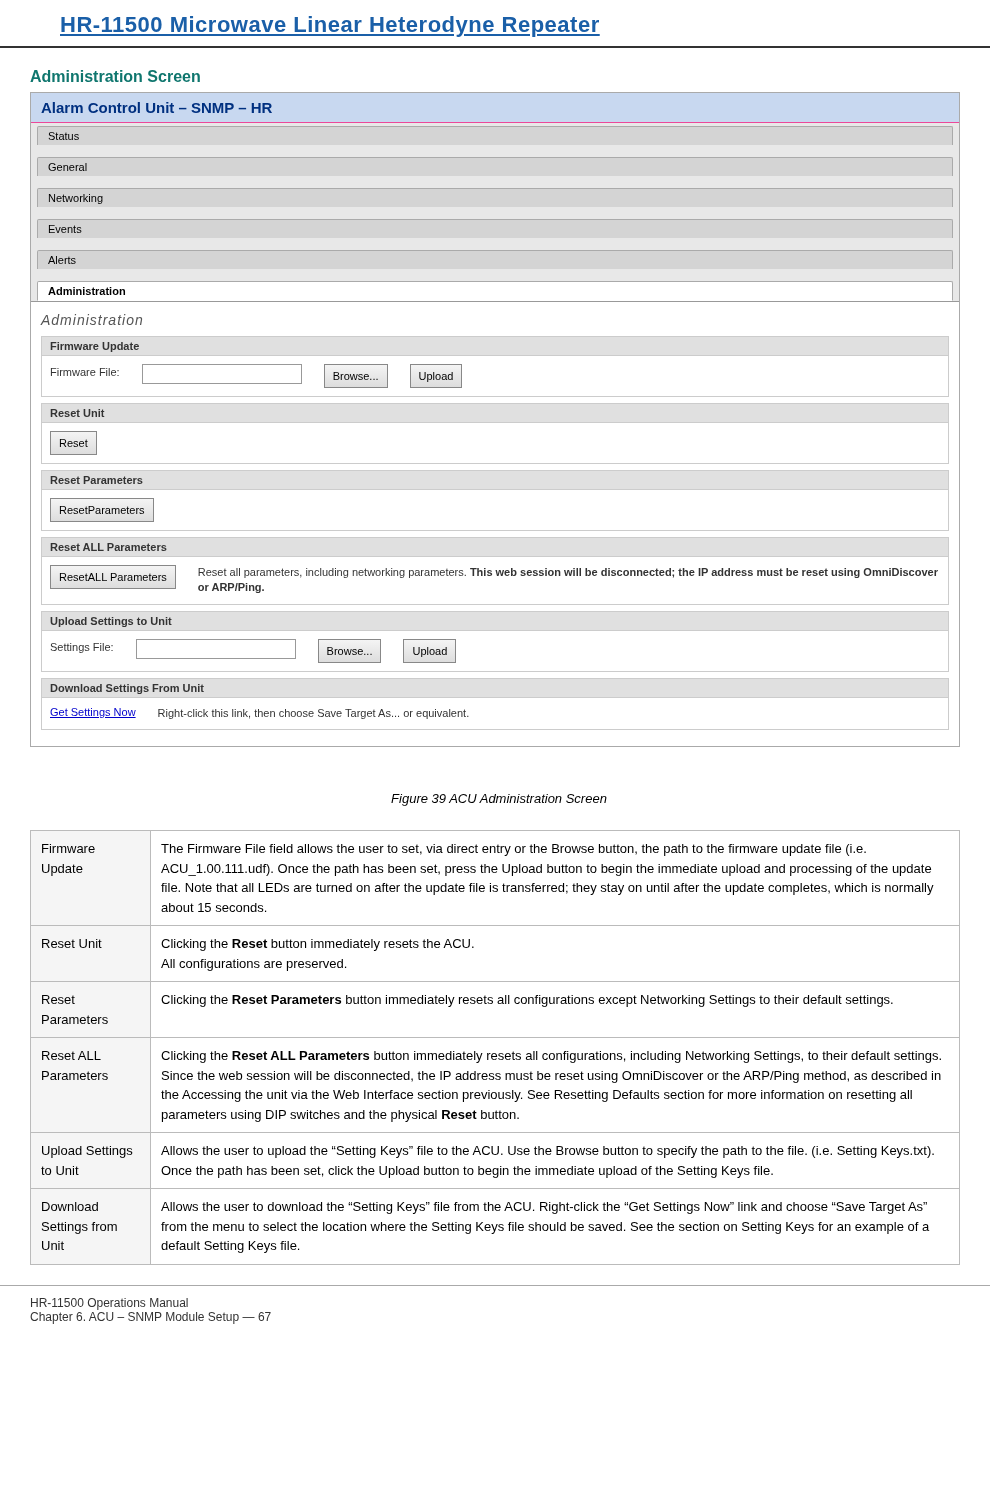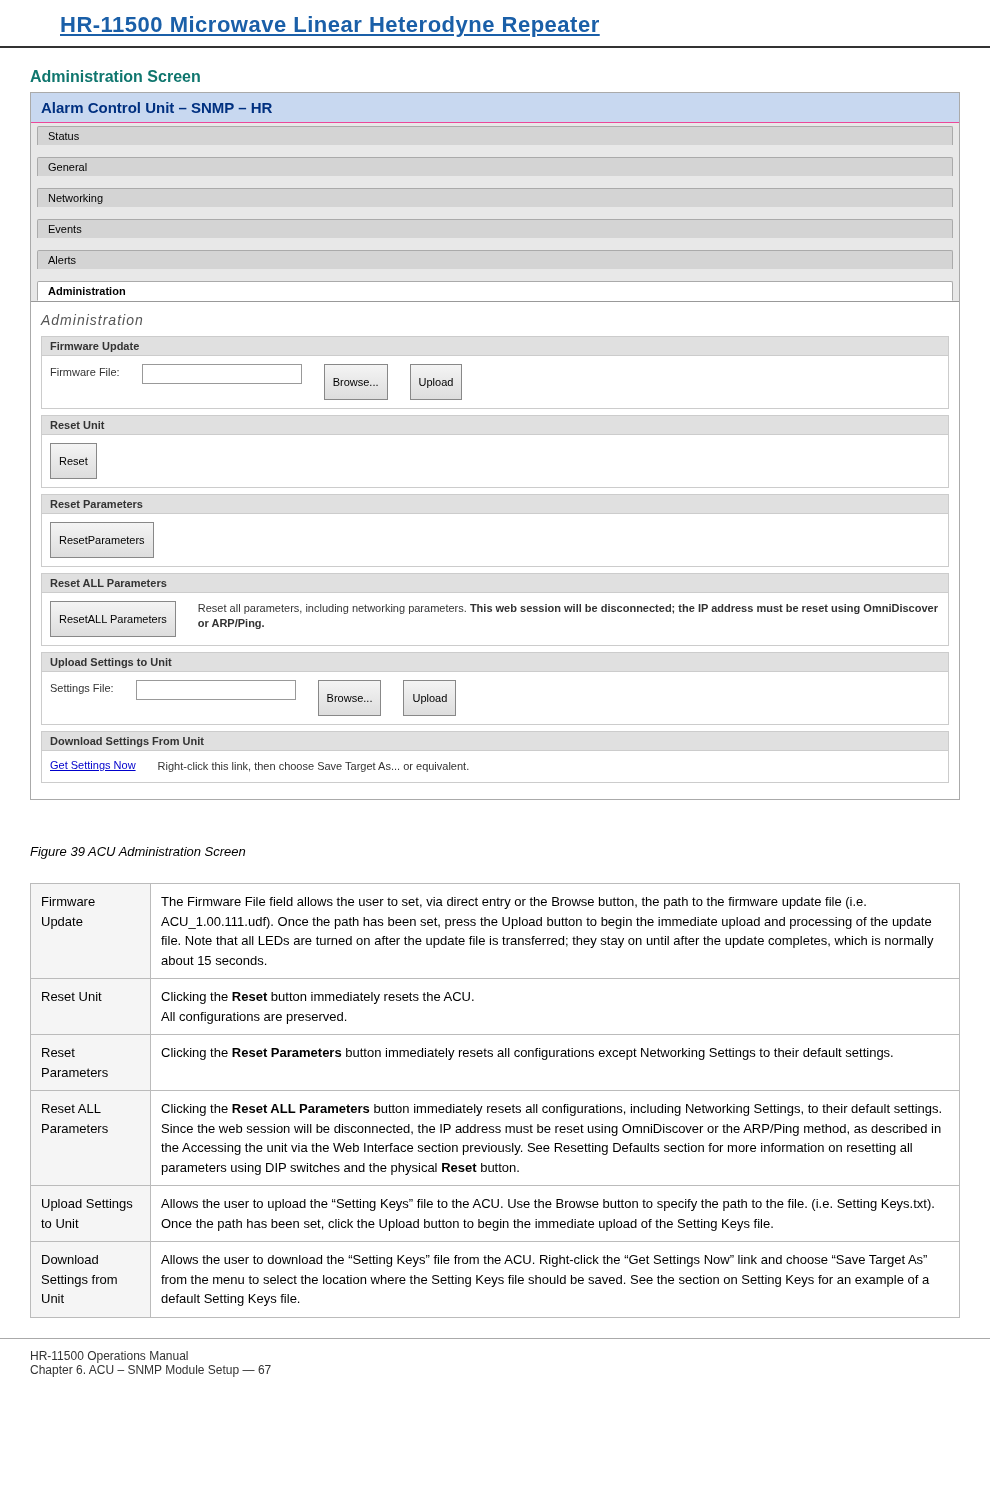--- a/index.html
+++ b/index.html
@@ -135,21 +135,21 @@
       font-size: 11px;
       padding: 2px;
     }
 
     .btn {
       border: 1px solid #888;
       background: linear-gradient(#f4f4f4, #ddd);
       font-size: 11px;
       padding: 2px 8px;
       cursor: pointer;
-      height: 36px;
+      height: 24px;
     }
 
     .row-description {
       font-size: 11px;
       color: #333;
       flex: 1;
       line-height: 1.4;
     }
 
     .row-description b {
@@ -158,21 +158,21 @@
 
     .link-style {
       color: #0000cc;
       text-decoration: underline;
       cursor: pointer;
       font-size: 11px;
     }
 
     
     .figure-caption {
-      text-align: left;
+      text-align: center;
       font-style: italic;
       font-size: 13px;
       padding: 8px 22px 14px 30px;
       margin-top: 36px;
     }
 
     
     .desc-table {
       margin: 10px 30px 20px 30px;
       border-collapse: collapse;

